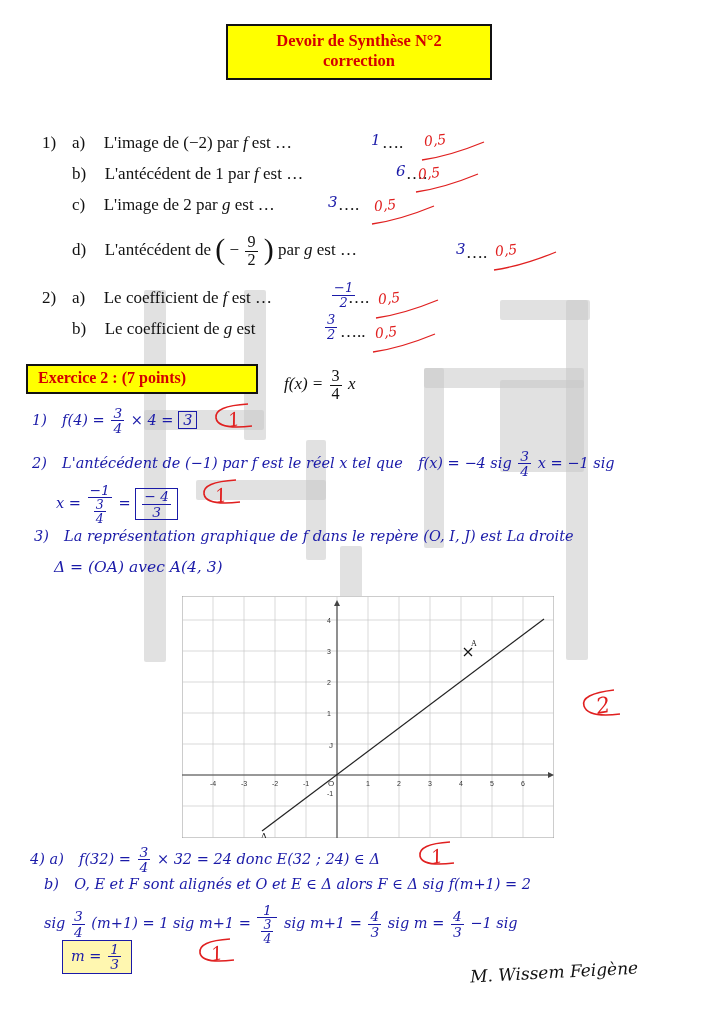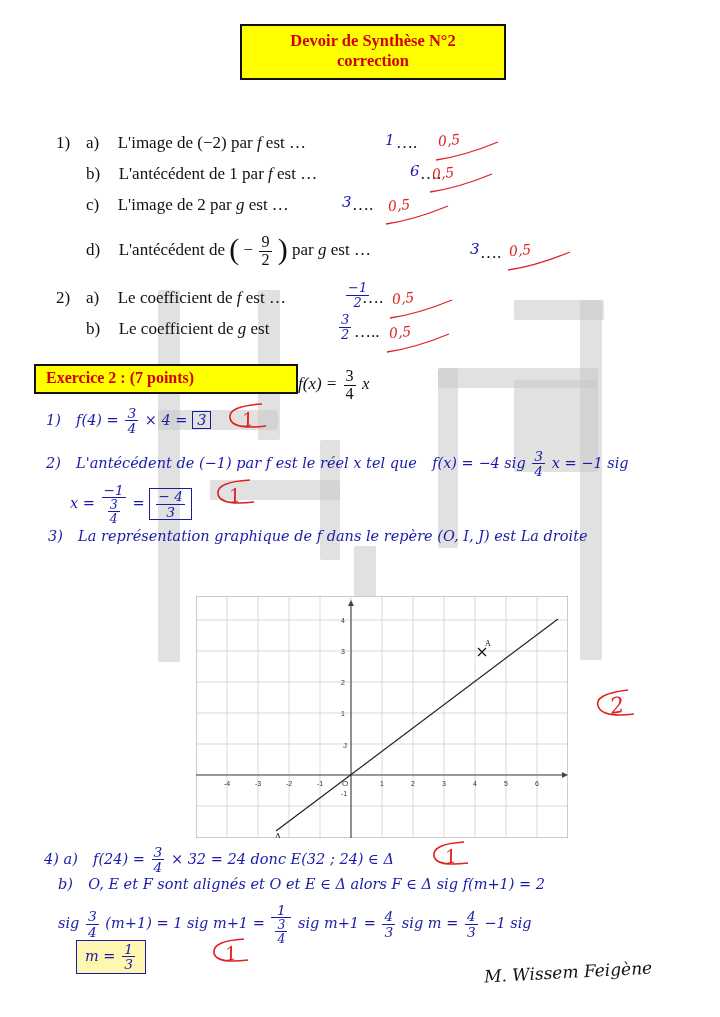--- a/index.html
+++ b/index.html
@@ -11,21 +11,20 @@
     width: 720px;
     height: 1017px;
     position: relative;
     overflow: hidden;
     font-family: "Liberation Serif", serif;
     color: #111;
   }
   .page {
     position: absolute;
     inset: 0;
-    margin-left: 14px;
   }
 
   
   .shadow-band {
     position: absolute;
     background: #c9c9c9;
     opacity: 0.55;
     border-radius: 2px;
     pointer-events: none;
   }
@@ -55,21 +54,21 @@
     position: absolute;
     border: 2px solid #111;
     background: #ffff00;
     color: #d40000;
     font-weight: bold;
     font-size: 16px;
     padding: 3px 10px 5px 10px;
     box-sizing: border-box;
   }
   #ex1-box { left: 38px; top: 90px; width: 232px; }
-  #ex2-box { left: 20px; top: 364px; width: 264px; }
+  #ex2-box { left: 26px; top: 364px; width: 232px; }
 
   
   .printed {
     position: absolute;
     font-family: "Liberation Serif", serif;
     font-size: 17px;
     color: #111;
   }
   .it { font-style: italic; }
 
@@ -360,20 +359,21 @@
   <div class="redbig" style="left:215px;top:484px;">1</div>
   <svg class="red-stroke" style="left:196px;top:476px;" width="56" height="34">
       <path d="M40 4 Q 6 6 8 18 Q 10 30 44 26" stroke="#e02020" stroke-width="1.6" fill="none"></path>
     </svg>
 
   <div class="blue" style="left:34px;top:528px;">
     <span>3)</span>
     <span style="display:inline-block;width:6px;"></span>
     <span>La représentation graphique de f dans le repère (O, I, J) est La droite</span>
   </div>
+  <div class="blue" style="left:54px;top:558px;font-size:15.5px;">Δ = (OA)   avec A(4, 3)</div>
   <div class="redbig" style="left:596px;top:693px;font-size:22px;">2</div>
   <svg class="red-stroke" style="left:576px;top:686px;" width="56" height="36">
       <path d="M38 4 Q 4 8 8 20 Q 12 32 44 28" stroke="#e02020" stroke-width="1.6" fill="none"></path>
     </svg>
 
   <svg id="graph" viewBox="0 0 372 242">
 
     <rect x="0" y="0" width="372" height="242" fill="#ffffff" stroke="#9a9a9a" stroke-width="1"></rect>
 
     <g stroke="#c9c9c9" stroke-width="0.7">
@@ -425,21 +425,21 @@
     <line x1="80" y1="235" x2="362" y2="23" stroke="#222" stroke-width="1.2"></line>
 
     <path d="M282 52 l8 8 M290 52 l-8 8" stroke="#111" stroke-width="1.2"></path>
     <text x="289" y="50" font-family="Liberation Serif, serif" font-size="8" fill="#111">A</text>
     <text x="79" y="243" font-family="Liberation Serif, serif" font-size="9" fill="#111">Δ</text>
   </svg>
 
   <div class="blue" style="left:30px;top:845px;">
     <span>4) a)</span>
     <span style="display:inline-block;width:6px;"></span>
-    <span>f(24) =</span>
+    <span>f(32) =</span>
     <span class="frac">
       <span class="num">3</span>
       <span class="den">4</span>
     </span>
     <span>× 32 = 24   donc   E(32 ; 24) ∈ Δ</span>
   </div>
   <div class="redbig" style="left:431px;top:845px;">1</div>
   <svg class="red-stroke" style="left:412px;top:838px;" width="52" height="32">
       <path d="M38 4 Q 6 6 8 18 Q 10 29 42 25" stroke="#e02020" stroke-width="1.6" fill="none"></path>
     </svg>

